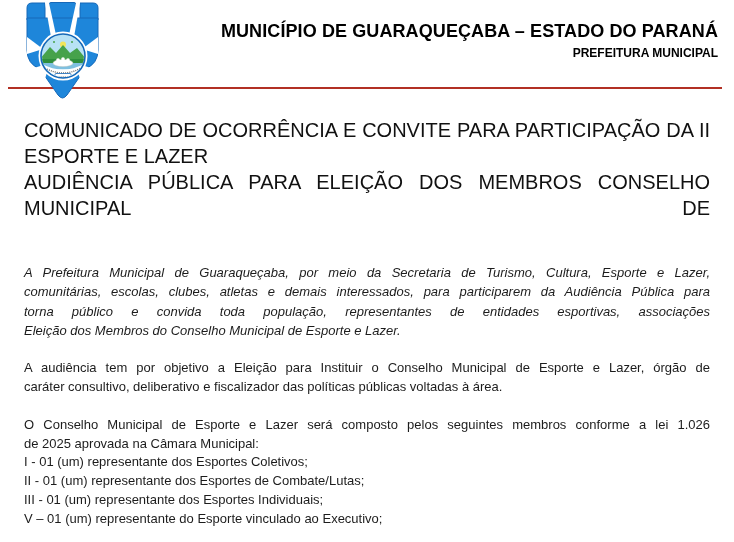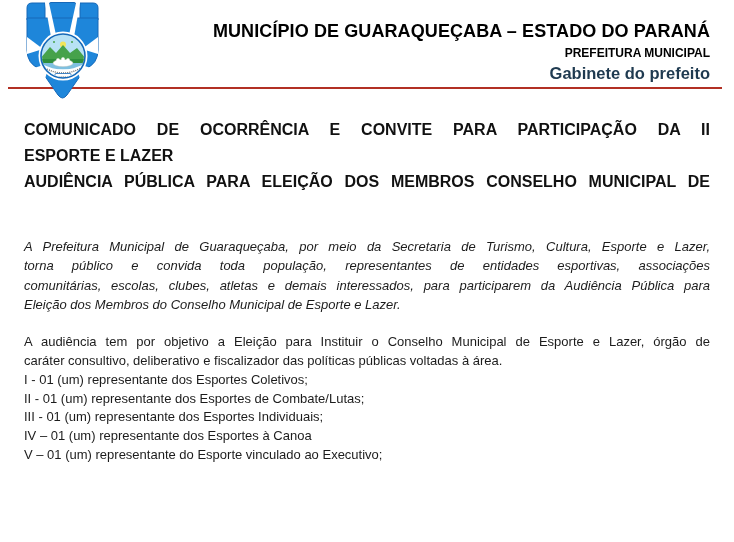--- a/index.html
+++ b/index.html
@@ -18,31 +18,31 @@
   .hdr-rule {
     position: absolute; left: 8px; top: 87px;
     width: 714px; height: 2px;
     background: #b23024; z-index: 1;
   }
   .logo {
     position: absolute; left: 19px; top: 2px;
     width: 87px; height: 98px; z-index: 2;
   }
   .hdr-text {
-    position: absolute; right: 24px; top: 20px;
+    position: absolute; right: 16px; top: 20px;
     text-align: right; z-index: 1; white-space: nowrap;
   }
   .hdr-l1 { font-size: 18px; font-weight: bold; line-height: 23px; color: #000; letter-spacing: 0.1px; }
   .hdr-l2 { font-size: 12px; font-weight: bold; line-height: 20px; color: #000; }
   .hdr-l3 { font-size: 16.5px; font-weight: bold; line-height: 21px; color: #1f3a50; }
 
   
   .doc { position: absolute; left: 24px; top: 117px; width: 686px; }
   .title-line {
-    font-weight: bold; font-size: 16px; line-height: 26px; color: #111;
+    font-weight: normal; font-size: 20px; line-height: 26px; color: #111;
     text-align: justify; text-align-last: justify; text-justify: inter-word;
   }
   .title-line.last { text-align-last: left; }
 
   .para { margin: 0; }
   .gap-big   { margin-top: 42px; font-style: italic; }
   .gap-small { margin-top: 18px; }
   .pline {
     font-size: 13px; line-height: 19.3px; color: #1c1c1c;
     text-align: justify; text-align-last: justify; text-justify: inter-word;
@@ -95,46 +95,48 @@
       <path d="M23,62 Q44,73 65,62 L65,69 Q44,80 23,69 Z" fill="#ffffff"></path>
       <path d="M26,66 Q44,76 62,66" fill="none" stroke="#6b6b6b" stroke-width="1.4" stroke-dasharray="1,1.1"></path>
       <rect x="36" y="71.5" width="16" height="7" rx="1" fill="#ffffff" stroke="#1668b8" stroke-width="0.8"></rect>
       <line x1="38.5" y1="75" x2="49.5" y2="75" stroke="#555555" stroke-width="1" stroke-dasharray="1,0.9"></line>
     </g>
   </svg>
 
   <div class="hdr-text">
     <div class="hdr-l1">MUNICÍPIO DE GUARAQUEÇABA – ESTADO DO PARANÁ</div>
     <div class="hdr-l2">PREFEITURA MUNICIPAL</div>
-    <div class="hdr-l3">Gabinete do prefeito</div>
   </div>
 
   <div class="doc">
 
     <div>
       <div class="title-line">COMUNICADO DE OCORRÊNCIA E CONVITE PARA PARTICIPAÇÃO DA II</div>
       <div class="title-line last">ESPORTE E LAZER</div>
       <div class="title-line">AUDIÊNCIA PÚBLICA PARA ELEIÇÃO DOS MEMBROS CONSELHO MUNICIPAL DE</div>
     </div>
 
     <div class="para gap-big">
       <div class="pline">A Prefeitura Municipal de Guaraqueçaba, por meio da Secretaria de Turismo, Cultura, Esporte e Lazer,</div>
+      <div class="pline">comunitárias, escolas, clubes, atletas e demais interessados, para participarem da Audiência Pública para</div>
       <div class="pline">torna público e convida toda população, representantes de entidades esportivas, associações</div>
-      <div class="pline">comunitárias, escolas, clubes, atletas e demais interessados, para participarem da Audiência Pública para</div>
       <div class="pline last">Eleição dos Membros do Conselho Municipal de Esporte e Lazer.</div>
     </div>
 
     <div class="para gap-small">
       <div class="pline">A audiência tem por objetivo a Eleição para Instituir o Conselho Municipal de Esporte e Lazer, órgão de</div>
       <div class="pline last">caráter consultivo, deliberativo e fiscalizador das políticas públicas voltadas à área.</div>
     </div>
 
+    <div class="para gap-small">
+      <div class="pline">O Conselho Municipal de Esporte e Lazer será composto pelos seguintes membros conforme a lei 1.026</div>
+      <div class="pline last">de 2025 aprovada na Câmara Municipal:</div>
+    </div>
 
     <div class="member-list">
       <div class="litem">I - 01 (um) representante dos Esportes Coletivos;</div>
       <div class="litem">II - 01 (um) representante dos Esportes de Combate/Lutas;</div>
       <div class="litem">III - 01 (um) representante dos Esportes Individuais;</div>
-      <div class="litem">IV – 01 (um) representante dos Esportes à Canoa</div>
       <div class="litem">V – 01 (um) representante do Esporte vinculado ao Executivo;</div>
     </div>
 
   </div>
 </div>
 
 </body></html>

